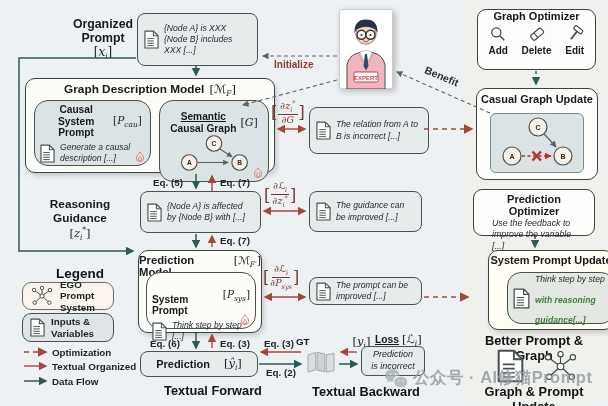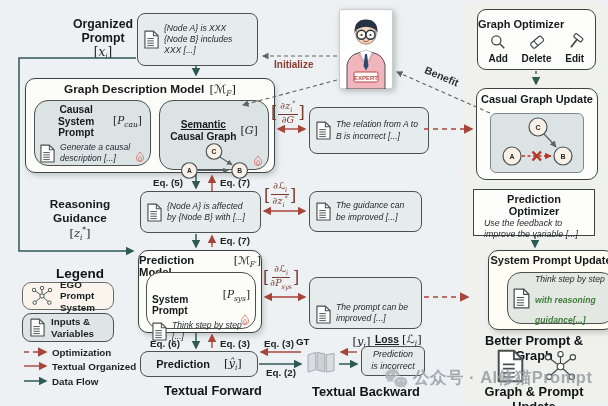--- a/index.html
+++ b/index.html
@@ -154,21 +154,21 @@
         <path d="M10 1 v5 h5" fill="none" stroke="#47504f" stroke-width="1.1"></path>
         <path d="M3.5 9 h7 M3.5 11.5 h7 M3.5 14 h7 M3.5 16.5 h7" stroke="#47504f" stroke-width="1"></path>
       </svg>
       <div class="note-text" style="width:78px;">Generate a causal description [...]</div>
     </div>
     <svg class="flame" viewBox="0 0 14 14" width="12" height="12">
       <path d="M7 1 C8.3 3.4 11.2 4.8 11.2 8.2 A4.2 4.2 0 1 1 2.8 8.2 C2.8 5.2 5.7 3.4 7 1 Z M7 6 C6.1 7.4 5.3 8.1 5.3 9.4 A1.8 1.8 0 0 0 8.9 9.4 C8.9 8.2 7.9 7.4 7 6 Z" fill="none" stroke="#d9837c" stroke-width="1.1"></path>
     </svg>
   </div>
 
-  <div class="inner" style="left:133px;top:21px;width:110px;height:70px;padding:18px 4px;">
+  <div class="inner" style="left:133px;top:21px;width:110px;height:82px;padding:10px 4px;">
     <div style="display:flex;align-items:center;justify-content:center;gap:4px;">
       <div style="text-align:center;line-height:1.15;">
         <div class="title" style="font-size:10.2px;text-decoration:underline;">Semantic</div>
         <div class="title" style="font-size:10.2px;">Causal Graph</div>
       </div>
       <span class="math" style="font-size:11px;"><span>[</span><span class="mb">G</span><span>]</span></span>
     </div>
     <svg viewBox="0 0 92 40" width="92" height="38" style="display:block;margin:0 auto;">
       <defs>
           <marker id="mg1" markerWidth="6" markerHeight="6" refX="4.5" refY="2.5" orient="auto">
@@ -309,31 +309,31 @@
 
 <div class="abs box note" style="left:309px;top:191px;width:113px;height:41px;z-index:3;">
   <svg viewBox="0 0 16 20" width="15" height="19" style="flex:none;">
     <path d="M1 1 h9 l5 5 v13 h-14 z" fill="#fff" stroke="#47504f" stroke-width="1.2" stroke-linejoin="round"></path>
     <path d="M10 1 v5 h5" fill="none" stroke="#47504f" stroke-width="1.1"></path>
     <path d="M3.5 9 h7 M3.5 11.5 h7 M3.5 14 h7 M3.5 16.5 h7" stroke="#47504f" stroke-width="1"></path>
   </svg>
   <div class="note-text">The guidance can be improved [...]</div>
 </div>
 
-<div class="abs box note" style="left:309px;top:277px;width:113px;height:52px;z-index:3;align-items:flex-end;">
+<div class="abs box note" style="left:309px;top:277px;width:113px;height:28px;z-index:3;">
   <svg viewBox="0 0 16 20" width="15" height="19" style="flex:none;">
     <path d="M1 1 h9 l5 5 v13 h-14 z" fill="#fff" stroke="#47504f" stroke-width="1.2" stroke-linejoin="round"></path>
     <path d="M10 1 v5 h5" fill="none" stroke="#47504f" stroke-width="1.1"></path>
     <path d="M3.5 9 h7 M3.5 11.5 h7 M3.5 14 h7 M3.5 16.5 h7" stroke="#47504f" stroke-width="1"></path>
   </svg>
   <div class="note-text">The prompt can be improved [...]</div>
 </div>
 
 <div class="abs model" style="left:477px;top:9px;width:119px;height:61px;background:#fdfdfb;box-shadow:none;border-width:1.5px;border-radius:9px;z-index:3;">
-  <div class="title" style="font-size:11px;margin-top:8px;">Graph Optimizer</div>
+  <div class="title" style="text-align:center;font-size:11px;margin-top:0;">Graph Optimizer</div>
   <div style="display:flex;justify-content:space-evenly;margin-top:2px;">
     <div class="tool-col">
       <svg viewBox="0 0 24 24" width="20" height="20">
         <circle cx="10" cy="10" r="5.5" fill="none" stroke="#3f4848" stroke-width="1.5"></circle>
         <line x1="14.2" y1="14.2" x2="19.5" y2="19.5" stroke="#3f4848" stroke-width="1.8"></line>
       </svg>
       <div class="tool-label">Add</div>
     </div>
     <div class="tool-col">
       <svg viewBox="0 0 24 24" width="20" height="20">
@@ -374,21 +374,21 @@
       <circle class="gnode" cx="47" cy="13" r="9"></circle>
       <circle class="gnode" cx="21" cy="42" r="9"></circle>
       <circle class="gnode" cx="72" cy="42" r="9"></circle>
       <text class="gletter" x="47" y="15.5">C</text>
       <text class="gletter" x="21" y="44.5">A</text>
       <text class="gletter" x="72" y="44.5">B</text>
     </svg>
   </div>
 </div>
 
-<div class="abs model" style="left:473px;top:189px;width:122px;height:47px;background:#fdfdfb;box-shadow:none;border-width:1.5px;border-radius:0;padding:3px 10px;z-index:3;">
+<div class="abs model" style="left:473px;top:189px;width:122px;height:47px;background:#fdfdfb;box-shadow:none;border-width:1.5px;border-radius:9px;padding:3px 18px;z-index:3;">
   <div class="title" style="font-size:11px;text-align:center;">Prediction Optimizer</div>
   <div class="note-text" style="font-size:8.8px;margin-top:1px;">Use the feedback to improve the variable [...]</div>
 </div>
 
 <div class="abs model" style="left:472px;top:250px;width:126px;height:80px;background:#fffdf4;z-index:3;margin-left:16px;">
   <div class="title" style="text-align:center;font-size:11px;margin-top:3px;">System Prompt Update</div>
   <div class="inner" style="left:18px;top:21px;width:108px;height:52px;background:#e4e8e2;display:flex;align-items:center;gap:5px;padding:3px 5px;">
     <svg viewBox="0 0 16 20" width="17" height="21" style="flex:none;">
       <path d="M1 1 h9 l5 5 v13 h-14 z" fill="#fff" stroke="#47504f" stroke-width="1.2" stroke-linejoin="round"></path>
       <path d="M10 1 v5 h5" fill="none" stroke="#47504f" stroke-width="1.1"></path>

